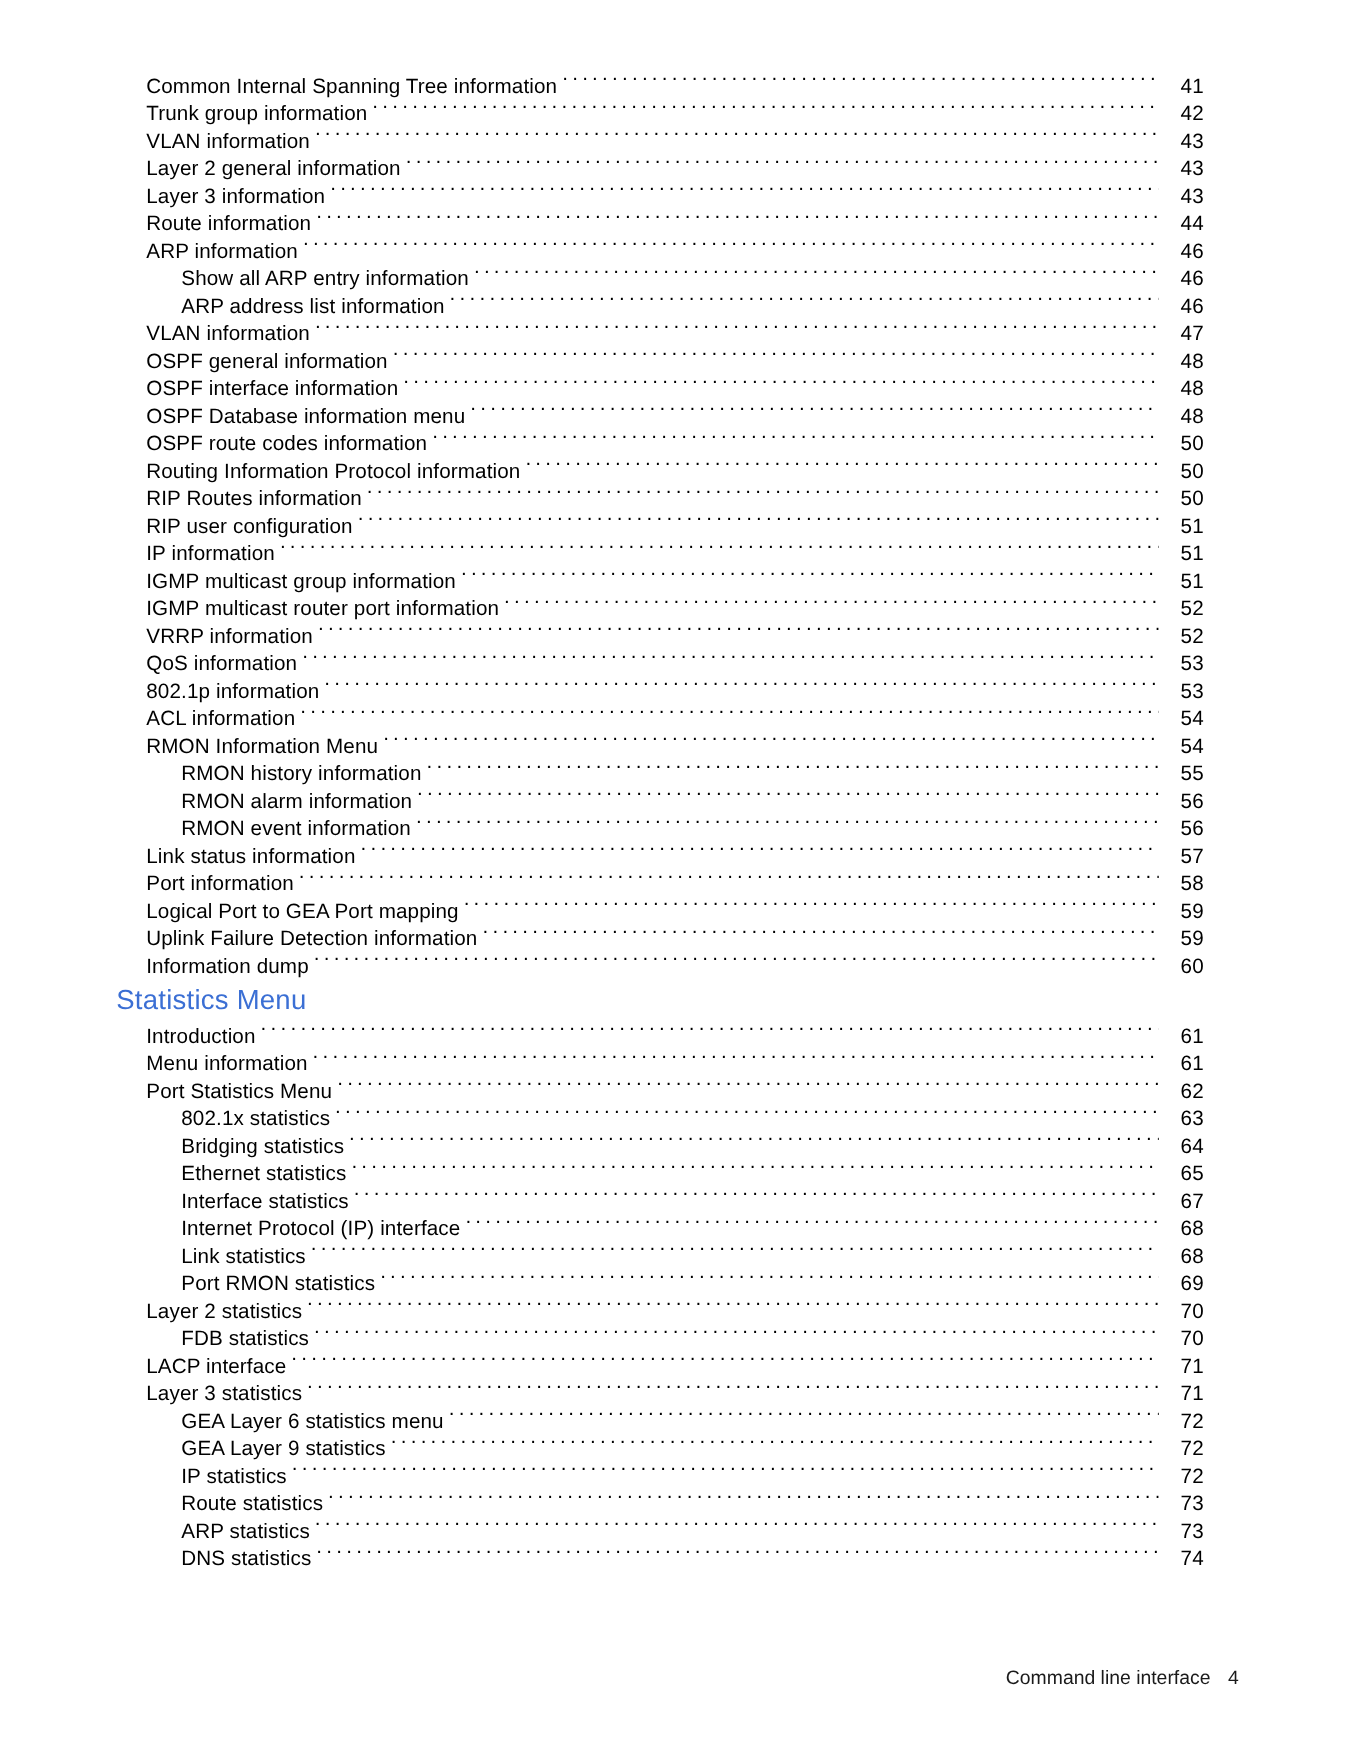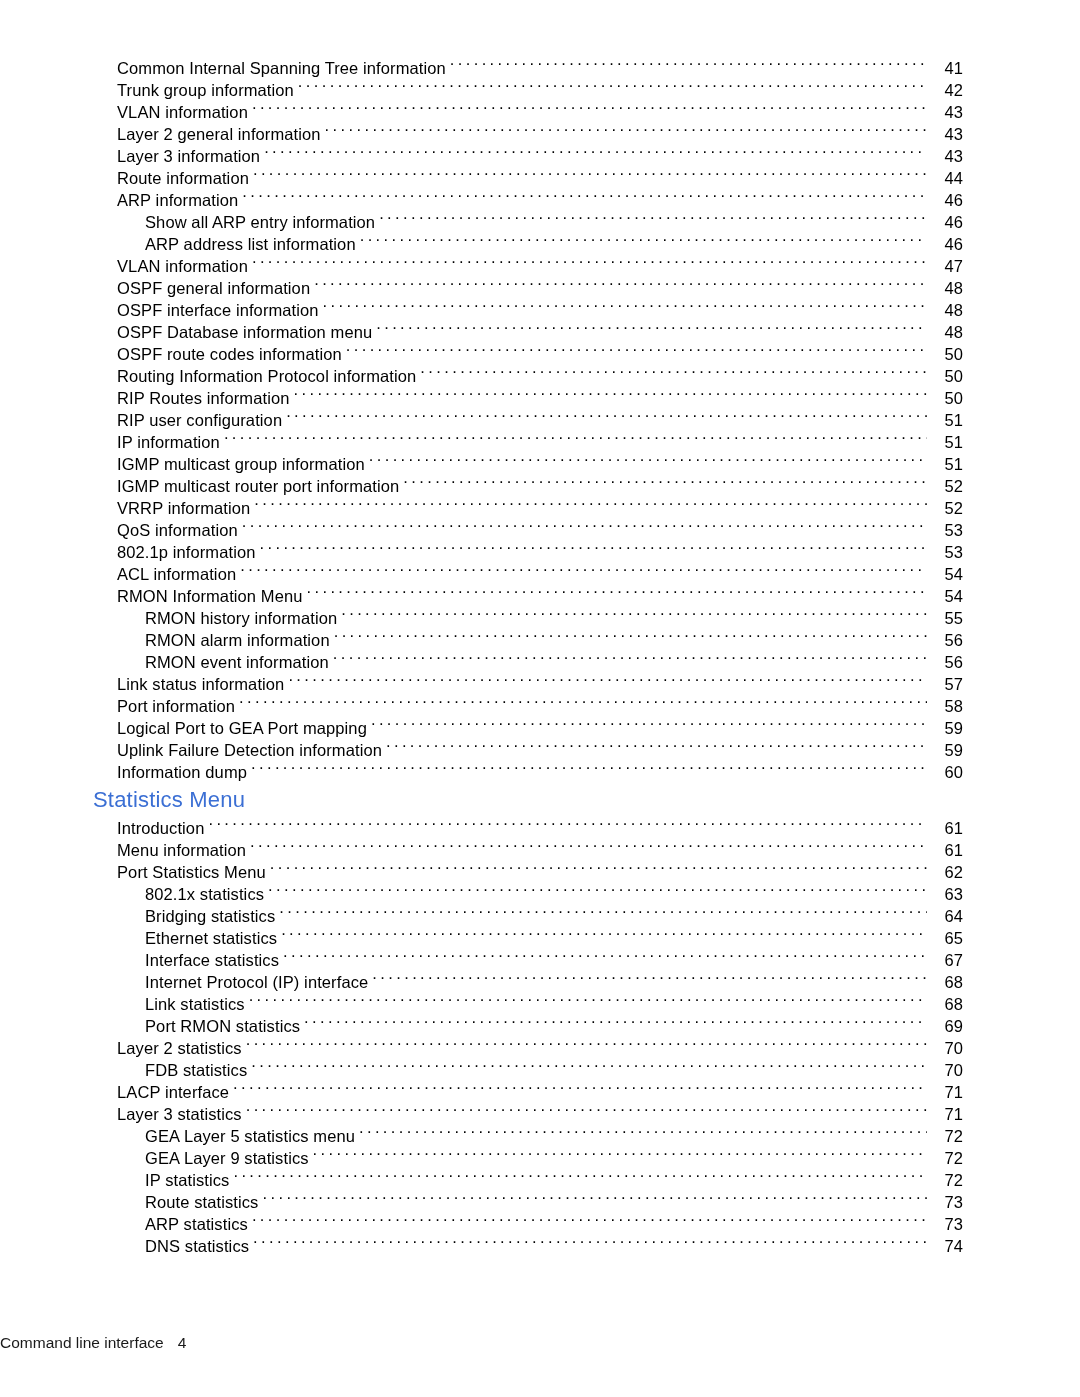--- a/index.html
+++ b/index.html
@@ -87,23 +87,25 @@
   }
   .gap-before-heading { height: 11px; }
   .gap-after-heading  { height: 1px; }
 
   
   .footer {
     position: absolute;
     left: 0;
     top: 1334px;
     width: 963px;
+    text-align: right;
     font-size: 15.5px;
     color: #1a1a1a;
     white-space: nowrap;
+    padding-left: 28px;
   }
   .footer .fnum { margin-left: 14px; }
 </style>
 </head>
 <body>
 
 <div class="page">
 
   <div class="toc" id="toc-root">
       <div class="entry lvl1">
@@ -338,21 +340,21 @@
         <span class="title">LACP interface</span>
         <span class="leader"></span>
         <span class="pageno">71</span>
       </div>
       <div class="entry lvl1">
         <span class="title">Layer 3 statistics</span>
         <span class="leader"></span>
         <span class="pageno">71</span>
       </div>
       <div class="entry lvl2">
-        <span class="title">GEA Layer 5 statistics menu</span>
+        <span class="title">GEA Layer 6 statistics menu</span>
         <span class="leader"></span>
         <span class="pageno">72</span>
       </div>
       <div class="entry lvl2">
         <span class="title">GEA Layer 9 statistics</span>
         <span class="leader"></span>
         <span class="pageno">72</span>
       </div>
       <div class="entry lvl2">
         <span class="title">IP statistics</span>

